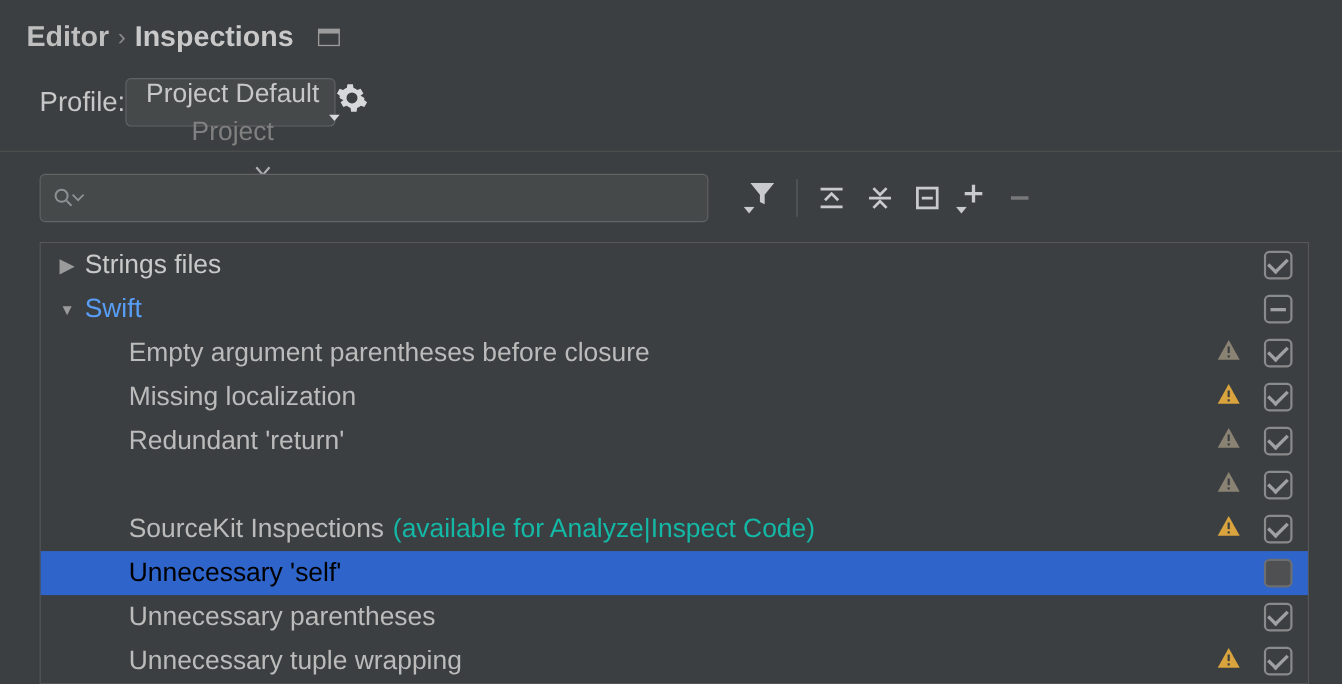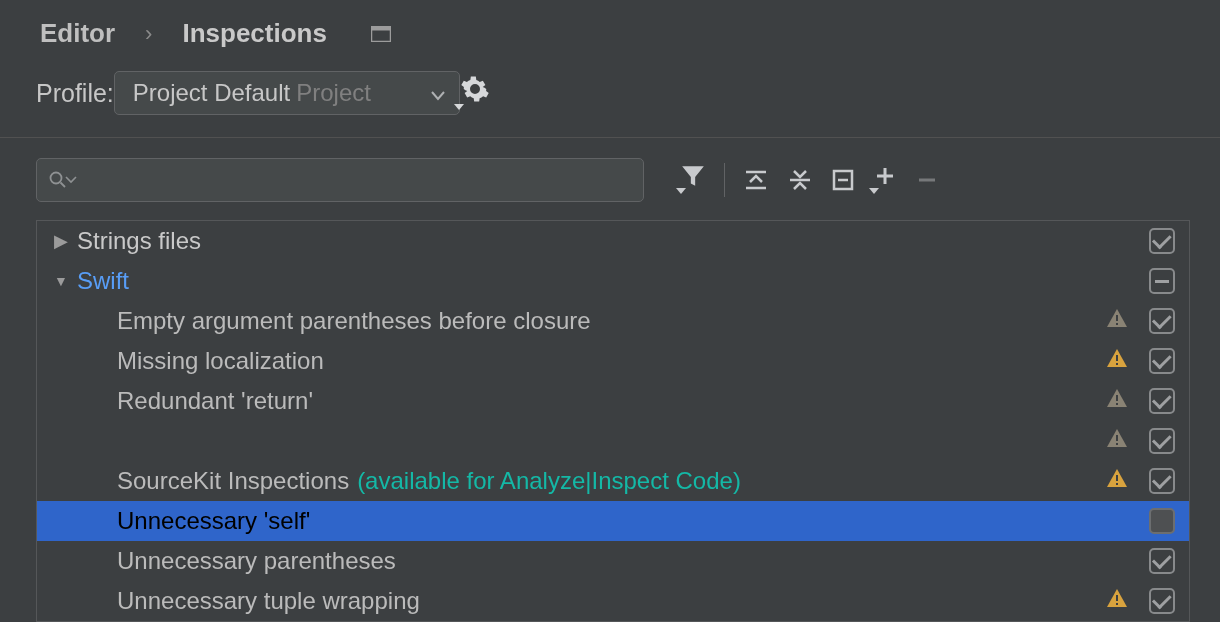--- a/index.html
+++ b/index.html
@@ -10,22 +10,22 @@
     font-family: -apple-system, BlinkMacSystemFont, "Segoe UI", Arial, sans-serif;
     color: #bbbbbb;
     font-size: 22px;
     overflow: hidden;
   }
 
   
   .breadcrumb {
     display: flex;
     align-items: center;
-    gap: 30px;
-    padding: 18px 0 22px 40px;
+    gap: 8px;
+    padding: 18px 0 22px 24px;
     font-size: 26px;
     color: #bfbfbf;
   }
   .breadcrumb .crumb { font-weight: 600; }
   .breadcrumb .crumb.active { font-weight: 700; color:#c9c9c9; }
   .breadcrumb .sep { color: #8a8a8a; font-size: 22px; }
   .new-window-icon svg { display:block; }
 
   
   .profile-row {
@@ -37,20 +37,21 @@
   .profile-select {
     display: flex;
     align-items: center;
     height: 44px;
     padding: 0 14px 0 18px;
     background: #45494a;
     border: 1px solid #616365;
     border-radius: 5px;
     font-size: 24px;
     gap: 6px;
+    flex-direction: column;
   }
   .profile-select .name { color: #c7c7c7; }
   .profile-select .scope { color: #808080; }
   .profile-select .chevron { margin-left: 54px; }
   .gear-icon svg { display:block; }
 
   hr.sep-line {
     border: 0;
     border-top: 1px solid #515151;
     margin: 0;

